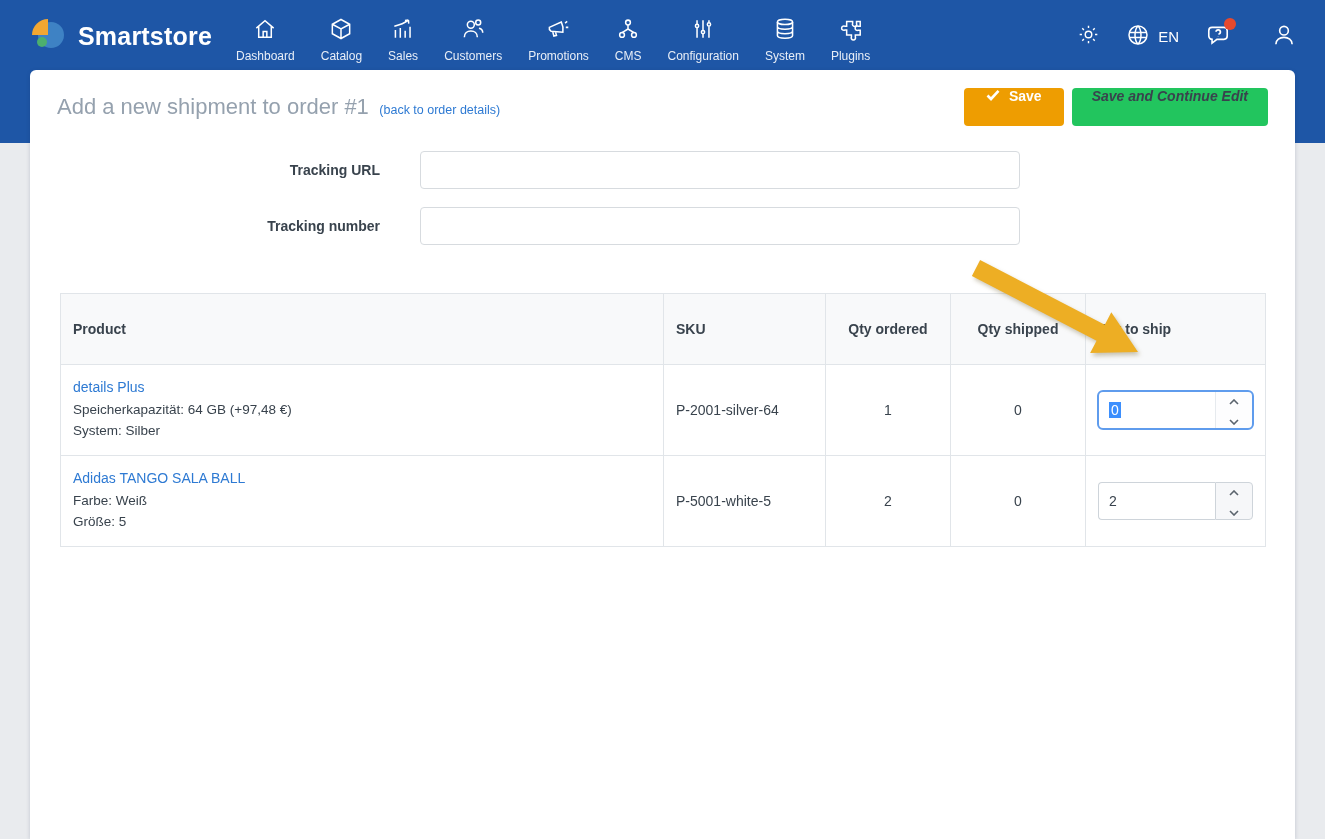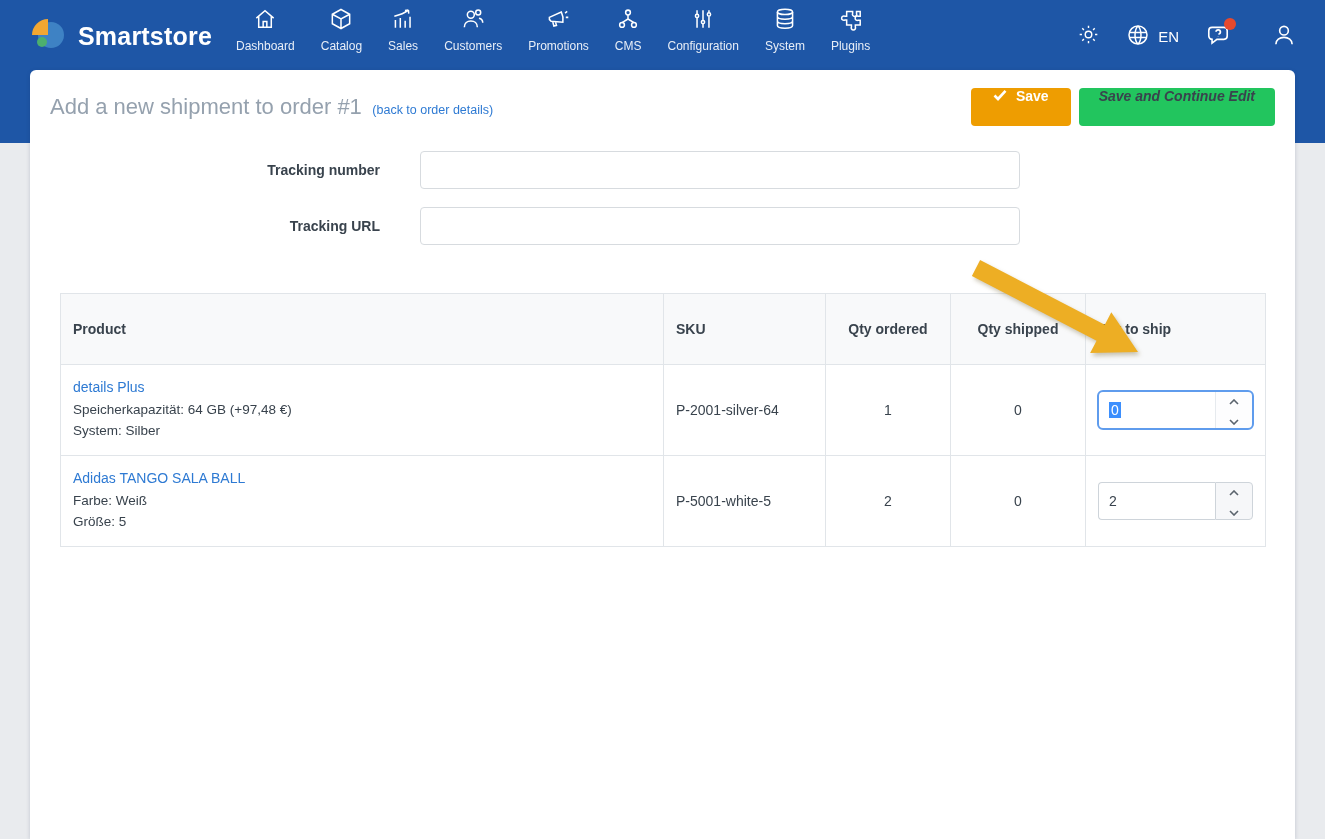--- a/index.html
+++ b/index.html
@@ -1,38 +1,38 @@
 <!DOCTYPE html>
 <html><head>
 <meta charset="utf-8">
 <style>
   * { margin:0; padding:0; box-sizing:border-box; }
   body { font-family:"Liberation Sans", sans-serif; background:#e9ebee; }
   .page { position:relative; width:1325px; height:839px; overflow:hidden; background:#e9ebee; }
 
   
   .bluezone { position:absolute; top:0; left:0; width:100%; height:143px; background:#1e56a6; }
-  .navbar { position:absolute; top:0; left:0; width:100%; height:73px; display:flex; padding:0 28px; }
+  .navbar { position:absolute; top:0; left:0; width:100%; height:73px; display:flex; align-items:center; padding:0 28px; }
   .brand { display:flex; align-items:center; gap:10px; margin-right:24px; }
   .brand-name { color:#fff; font-size:25px; font-weight:700; letter-spacing:.2px; }
   .nav-menu { display:flex; align-items:flex-start; gap:26px; margin-top:6px; }
   .nav-item { display:flex; flex-direction:column; align-items:center; gap:3px; cursor:pointer; }
   .nav-item svg { stroke:#fff; fill:none; stroke-width:1.4; }
   .nav-label { color:#e8eef7; font-size:12px; white-space:nowrap; }
   .nav-right { margin-left:auto; display:flex; align-items:center; gap:26px; }
   .nav-right svg { stroke:#fff; fill:none; stroke-width:1.5; }
   .lang-wrap { display:flex; align-items:center; gap:8px; }
   .lang-code { color:#fff; font-size:15px; }
   .help-wrap { position:relative; }
   .badge-dot { position:absolute; top:-4px; right:-5px; width:12px; height:12px; border-radius:50%; background:#e6492d; }
   .user-icon { margin-left:14px; }
 
   
   .card { position:absolute; top:70px; left:30px; right:30px; bottom:0; background:#fff; border-radius:6px 6px 0 0; box-shadow:0 1px 4px rgba(20,40,80,.18); }
-  .card-header { height:73px; display:flex; align-items:center; justify-content:space-between; padding:0 20px; }
+  .card-header { height:73px; display:flex; align-items:center; justify-content:space-between; padding:0 27px; }
   .page-title { font-size:22px; font-weight:400; color:#95a1ae; }
   .back-link { font-size:12.5px; color:#2e7ad3; text-decoration:none; margin-left:6px; font-weight:400; }
   .header-actions { display:flex; gap:8px; }
   .btn { height:38px; border:none; border-radius:4px; font-family:inherit; font-size:14px; font-weight:600; cursor:pointer; display:inline-flex; gap:9px; }
   .btn-save { background:#ee9d01; color:#fff; padding:0 22px; }
   .btn-save svg { stroke:#fff; fill:none; stroke-width:2.6; }
   .btn-secondary { background:#22c55e; color:#39434d; padding:0 20px;font-style:italic; }
 
   
   .form-area { padding-top:8px; }
@@ -218,25 +218,25 @@
               </svg>
           </span>
           <span>Save</span>
         </button>
         <button class="btn btn-secondary">Save and Continue Edit</button>
       </div>
     </div>
 
     <div class="form-area">
       <div class="form-row">
+        <label class="form-label">Tracking URL</label>
+        <input class="text-input" type="text" value="" style="">
+      </div>
+      <div class="form-row">
         <label class="form-label">Tracking number</label>
-        <input class="text-input" type="text" value="" style="">
-      </div>
-      <div class="form-row">
-        <label class="form-label">Tracking URL</label>
         <input class="text-input" type="text" value="" style="">
       </div>
     </div>
 
     <div class="products-section">
       <table class="grid">
         <colgroup>
           <col class="col-product">
             <col class="col-sku">
             <col class="col-qo">

